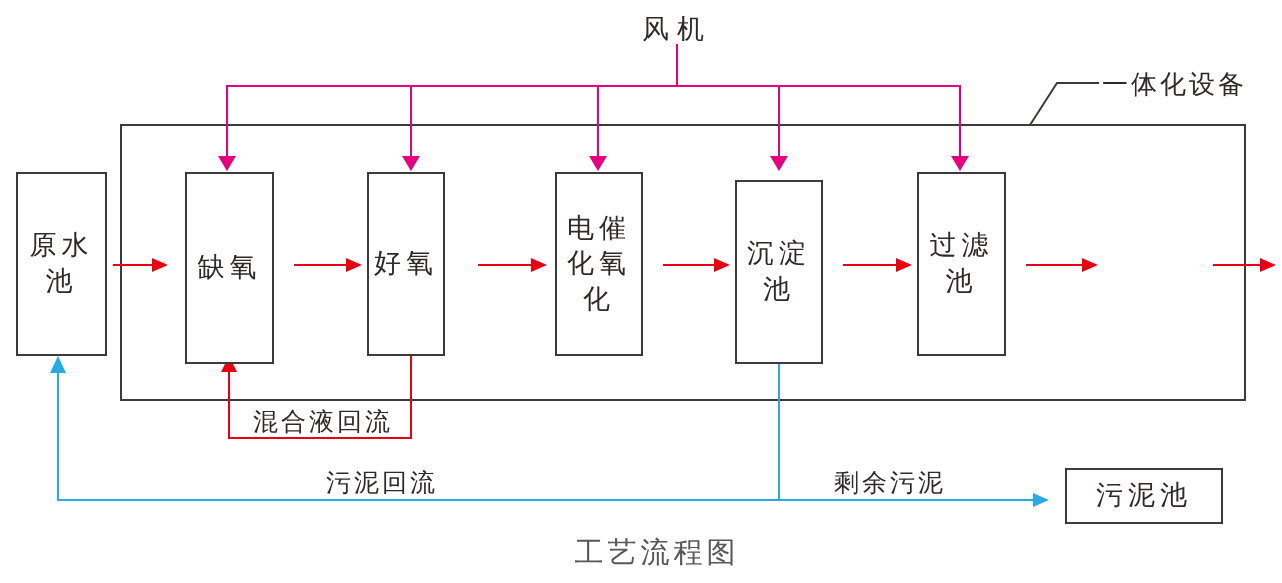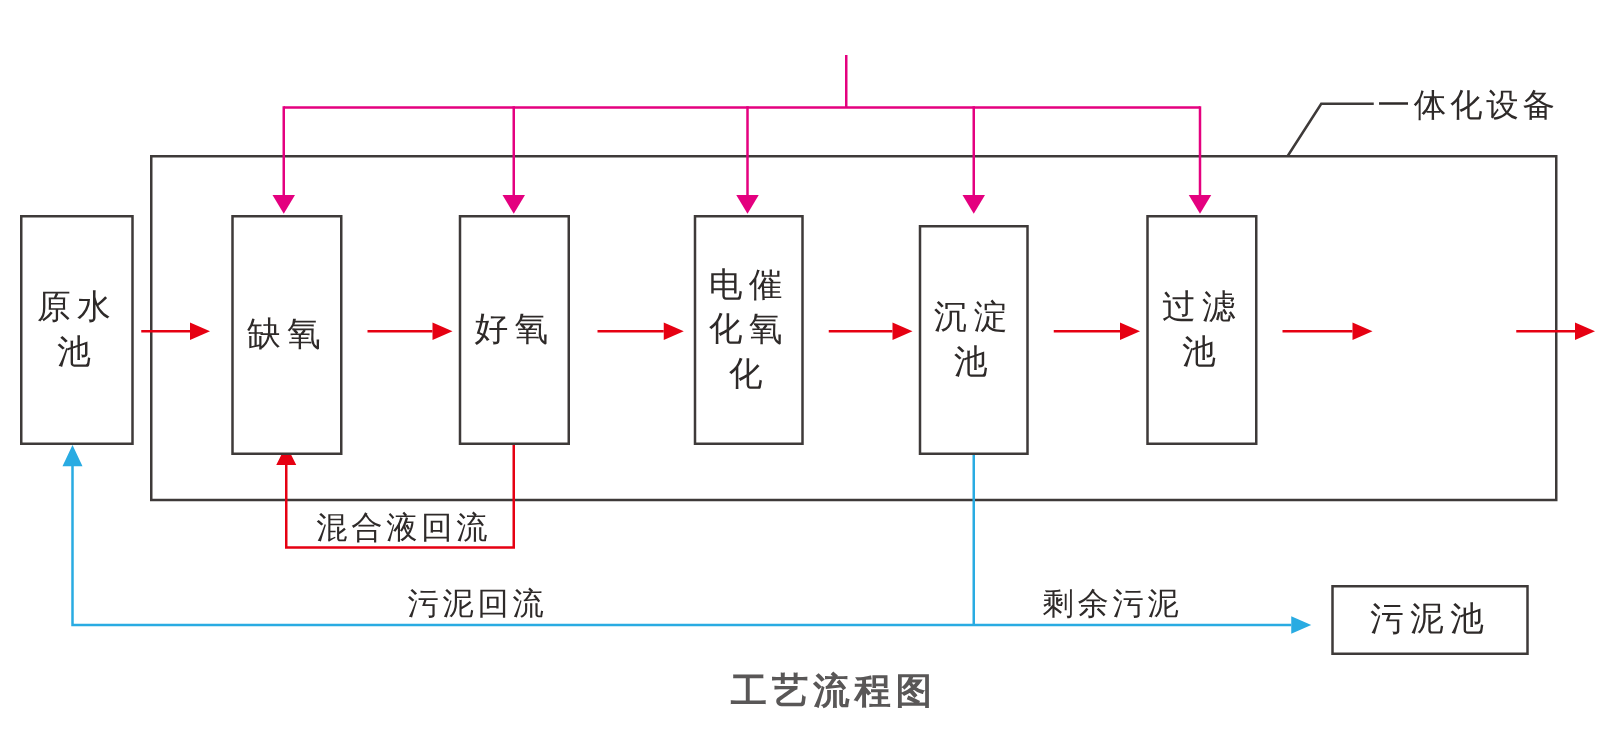--- a/index.html
+++ b/index.html
@@ -32,22 +32,22 @@
   .lbl{
     position:absolute;color:var(--text);font-size:25px;letter-spacing:3px;
     white-space:nowrap;text-align:center;
   }
   .lbl-fan{left:617px;top:11px;width:120px;font-size:27px;letter-spacing:8px;}
   .lbl-equipment{left:1102px;top:67px;width:160px;font-size:26px;text-align:left;}
   .lbl-mixed{left:248px;top:405px;width:150px;}
   .lbl-sludge-return{left:312px;top:466px;width:140px;}
   .lbl-excess{left:820px;top:466px;width:140px;}
   .diagram-title{
-    position:absolute;left:460px;top:533px;width:414px;text-align:center;
-    color:var(--title-text);font-size:29px;font-weight:bold;letter-spacing:4px;
+    position:absolute;left:450px;top:533px;width:414px;text-align:center;
+    color:var(--title-text);font-size:29px;font-weight:normal;letter-spacing:4px;
   }
 </style>
 </head>
 <body>
 
 <div class="stage">
 
   <svg width="1282" height="583" viewBox="0 0 1282 583">
 
     <g>
@@ -99,35 +99,36 @@
       <polygon class="fl-blue" points="1033,493 1033,507 1049,500"></polygon>
     </g>
   </svg>
 
   <div class="pbox" style="left:16px;top:172px;width:91px;height:184px;">
     <span>原水池</span>
   </div>
   <div class="pbox" style="left:185px;top:172px;width:89px;height:192px;">
     <span>缺氧</span>
   </div>
-  <div class="pbox" style="left:367px;top:172px;width:89px;height:184px;">
+  <div class="pbox" style="left:367px;top:172px;width:78px;height:184px;">
     <span>好氧</span>
   </div>
   <div class="pbox" style="left:555px;top:172px;width:88px;height:184px;">
     <span>电催化氧化</span>
   </div>
   <div class="pbox" style="left:735px;top:180px;width:88px;height:184px;">
     <span>沉淀池</span>
   </div>
   <div class="pbox" style="left:917px;top:172px;width:89px;height:184px;align-items:center;">
     <span>过滤池</span>
   </div>
   <div class="pbox" style="left:1065px;top:468px;width:158px;height:56px;">
     <span>污泥池</span>
   </div>
 
+  <div class="lbl lbl-fan">风机</div>
   <div class="lbl lbl-equipment">一体化设备</div>
   <div class="lbl lbl-mixed">混合液回流</div>
   <div class="lbl lbl-sludge-return">污泥回流</div>
   <div class="lbl lbl-excess">剩余污泥</div>
   <div class="diagram-title">工艺流程图</div>
 
 </div>
 
 </body></html>

